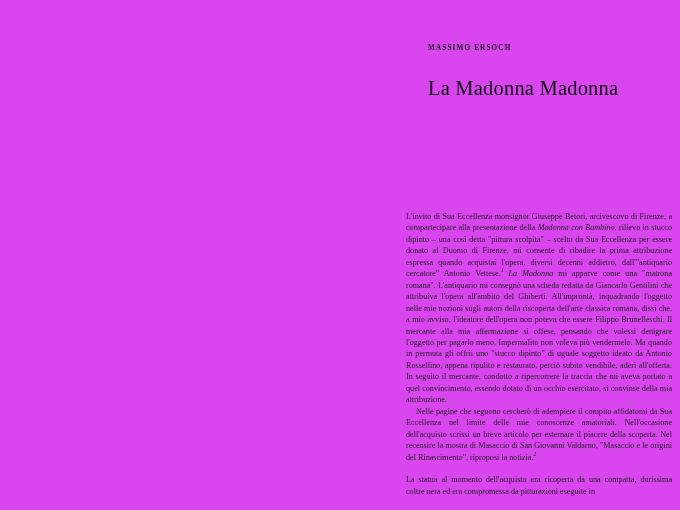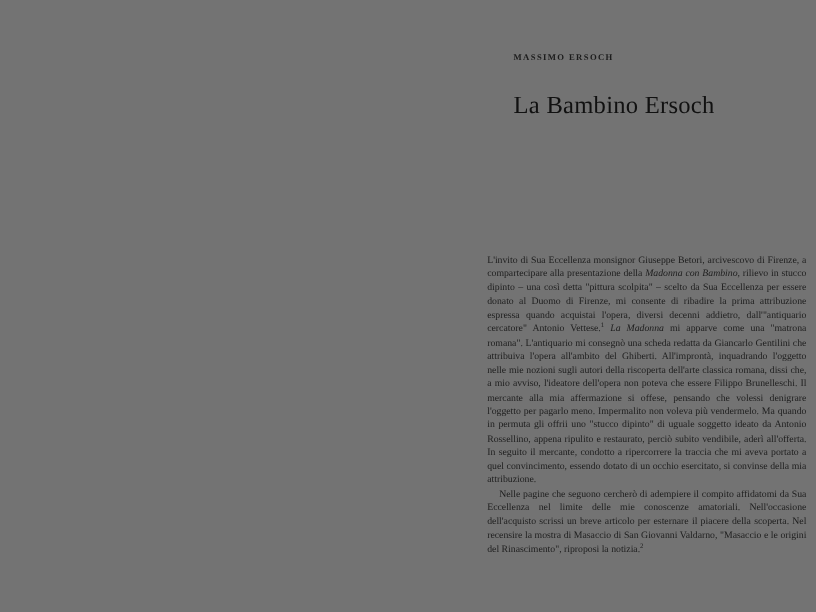--- a/index.html
+++ b/index.html
@@ -12,21 +12,21 @@
     height: 510px;
     background: #ffffff;
     font-family: "Liberation Serif", "DejaVu Serif", serif;
     color: #1a1a1a;
     overflow: hidden;
   }
   .page {
     position: relative;
     width: 680px;
     height: 510px;
-    background: #737373;
+    background: #d946ef;
   }
   
   .column {
     position: absolute;
     left: 406px;
     top: 0;
     width: 266px;
     height: 510px;
   }
   .author-line {
@@ -82,21 +82,22 @@
   }
 </style>
 </head>
 <body>
 
 <div class="page">
   <div class="column">
 
     <div class="author-line">MASSIMO ERSOCH</div>
 
-    <h1 class="title">La Bambino Ersoch</h1>
+    <h1 class="title">La Madonna Madonna</h1>
 
     <div class="body-text">
       <p class="para">L'invito di Sua Eccellenza monsignor Giuseppe Betori, arcivescovo di Firenze, a compartecipare alla presentazione della <em>Madonna con Bambino</em>, rilievo in stucco dipinto – una così detta "pittura scolpita" – scelto da Sua Eccellenza per essere donato al Duomo di Firenze, mi consente di ribadire la prima attribuzione espressa quando acquistai l'opera, diversi decenni addietro, dall'"antiquario cercatore" Antonio Vettese.<sup>1</sup> <em>La Madonna</em> mi apparve come una "matrona romana". L'antiquario mi consegnò una scheda redatta da Giancarlo Gentilini che attribuiva l'opera all'ambito del Ghiberti. All'improntà, inquadrando l'oggetto nelle mie nozioni sugli autori della riscoperta dell'arte classica romana, dissi che, a mio avviso, l'ideatore dell'opera non poteva che essere Filippo Brunelleschi. Il mercante alla mia affermazione si offese, pensando che volessi denigrare l'oggetto per pagarlo meno. Impermalito non voleva più vendermelo. Ma quando in permuta gli offrii uno "stucco dipinto" di uguale soggetto ideato da Antonio Rossellino, appena ripulito e restaurato, perciò subito vendibile, aderì all'offerta. In seguito il mercante, condotto a ripercorrere la traccia che mi aveva portato a quel convincimento, essendo dotato di un occhio esercitato, si convinse della mia attribuzione.</p>
       <p class="para indent">Nelle pagine che seguono cercherò di adempiere il compito affidatomi da Sua Eccellenza nel limite delle mie conoscenze amatoriali. Nell'occasione dell'acquisto scrissi un breve articolo per esternare il piacere della scoperta. Nel recensire la mostra di Masaccio di San Giovanni Valdarno, "Masaccio e le origini del Rinascimento", riproposi la notizia.<sup>2</sup></p>
+      <p class="para spaced">La statua al momento dell'acquisto era ricoperta da una compatta, durissima coltre nera ed era compromessa da pitturazioni eseguite in</p>
     </div>
 
   </div>
 </div>
 
 </body></html>

